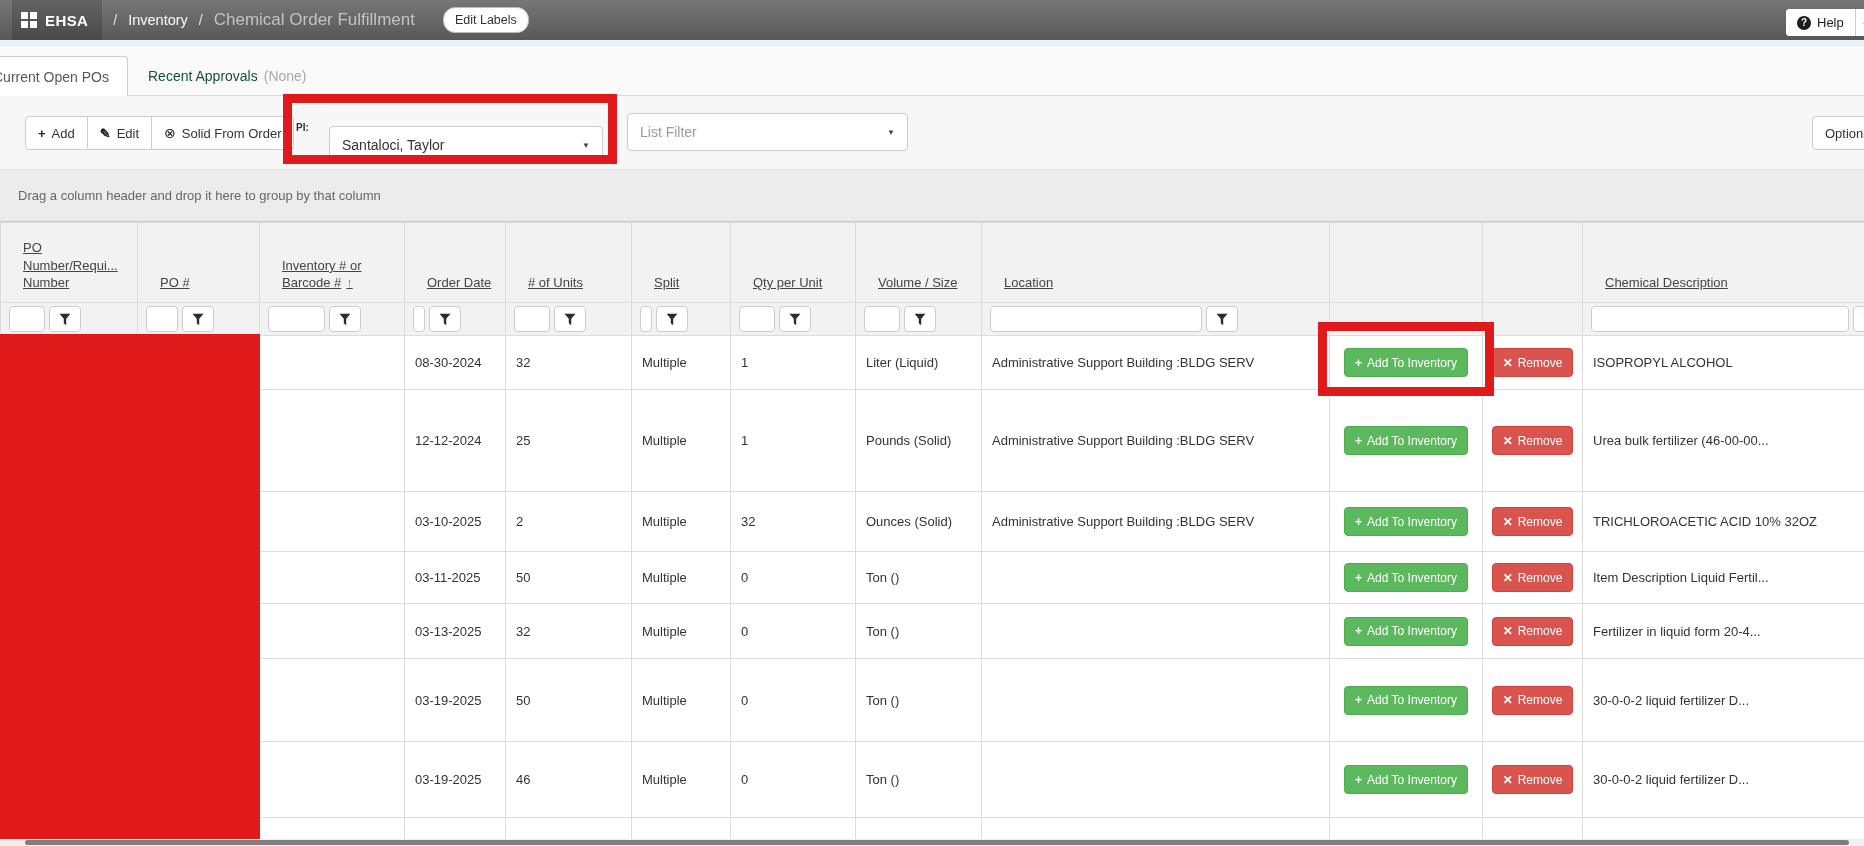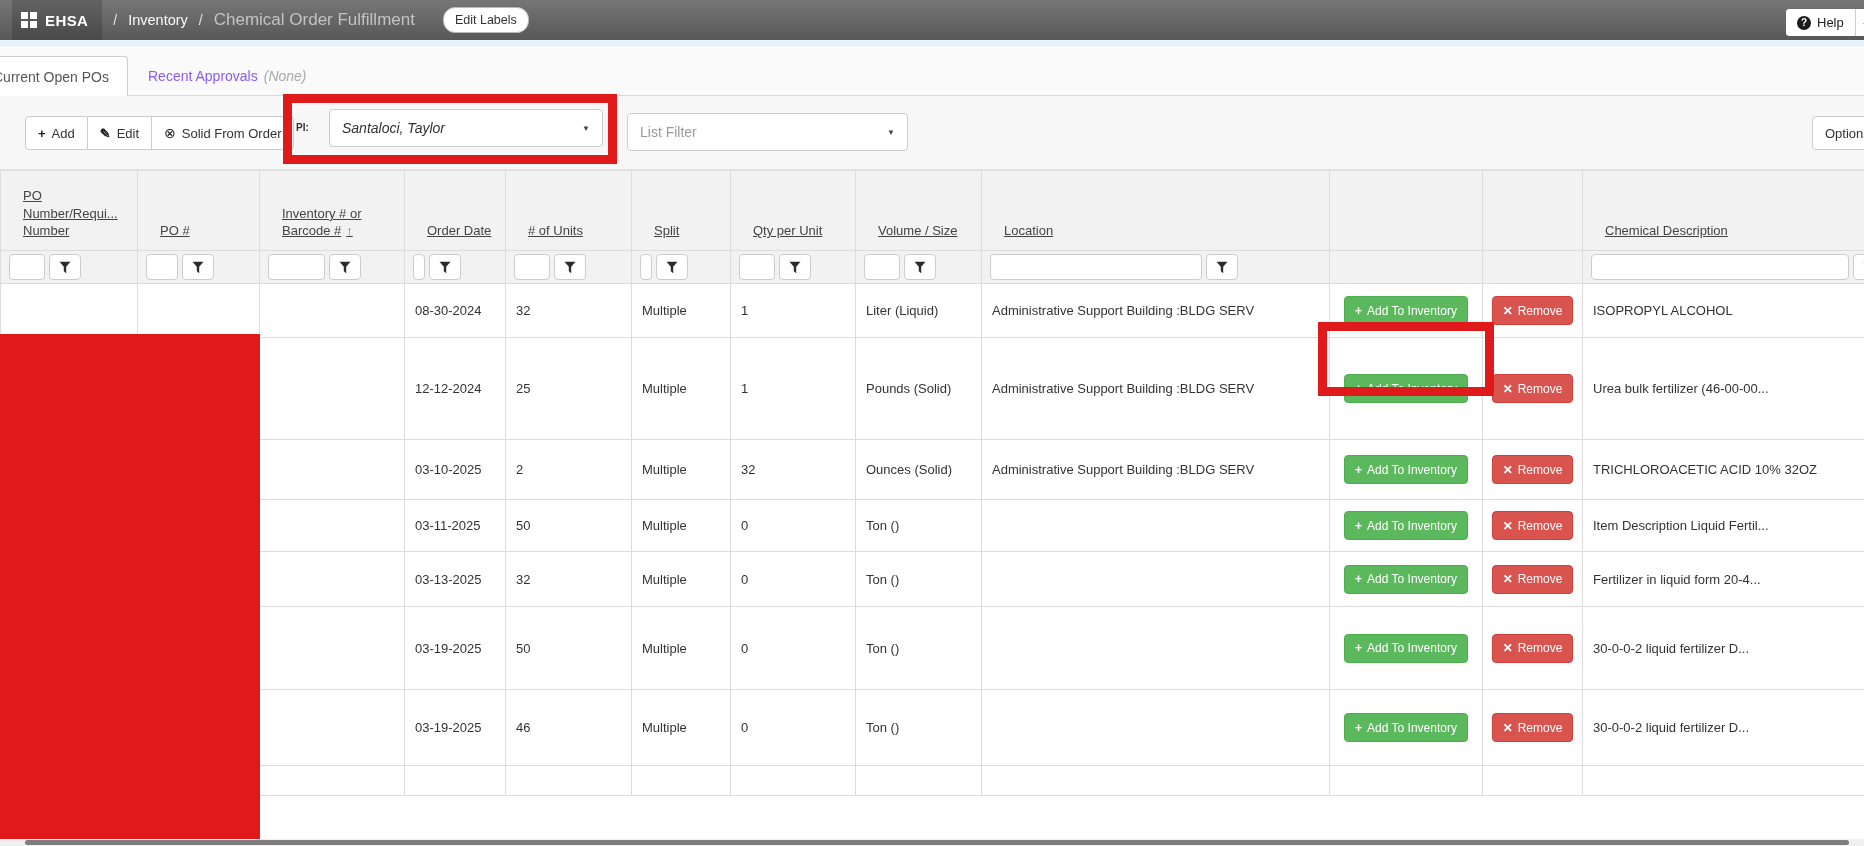--- a/index.html
+++ b/index.html
@@ -32,39 +32,39 @@
                 font-size:12px; cursor:pointer; }
 
   
   .tabbar { height:56px; background:#fafafa; border-bottom:1px solid #d9d9d9; position:relative; }
   .tab-strip { height:6px; background:#eaf2f9; border-bottom:1px solid #e2ecf4; }
   .tab.active { position:absolute; left:-26px; top:16px; height:40px; background:#fff;
                 border:1px solid #ccc; border-bottom:none; border-radius:4px 4px 0 0;
                 display:flex; align-items:center; padding:0 18px; font-size:14px; color:#555; cursor:pointer; }
   .tab-link { position:absolute; left:148px; top:16px; height:40px; display:flex;
               align-items:center; font-size:14px; cursor:pointer; }
-  .tab-link .link { color:#8b5cf6; }
-  .tab-link .none { color:#a9a9a9; font-style:italic; margin-left:6px; }
+  .tab-link .link { color:#14532d; }
+  .tab-link .none { color:#a9a9a9; margin-left:6px; }
 
   
   .toolbar { height:74px; background:#f7f7f7; border-bottom:1px solid #e2e2e2; position:relative; }
   .btn-group { position:absolute; left:25px; top:20px; display:flex; }
   .tbtn { background:#fff; border:1px solid #ccc; font-size:13px; color:#333; display:flex;
           align-items:center; gap:6px; padding:0 12px; height:34px; cursor:pointer;
           font-family:"Liberation Sans", sans-serif; }
   .tbtn:first-child { border-radius:4px 0 0 4px; }
   .tbtn + .tbtn { border-left:none; }
   .tbtn:last-child { border-radius:0 4px 4px 0; }
   .ticon { font-size:13px; font-weight:bold; color:#222; }
   .ticon.circle { font-weight:normal; font-size:14px; }
   .pi-label { position:absolute; left:296px; top:26px; font-size:10px; font-weight:bold; color:#333; }
   .select-box { background:#fff; border:1px solid #ccc; border-radius:4px; display:flex;
                 align-items:center; justify-content:space-between; padding:0 12px;
                 font-size:14px; color:#333; cursor:pointer; }
-  .pi-select { position:absolute; left:329px; top:13px; width:274px; height:38px;font-style:italic; }
+  .pi-select { position:absolute; left:329px; top:30px; width:274px; height:38px; }
   .list-filter { position:absolute; left:627px; top:17px; width:281px; height:38px; }
   .list-filter .placeholder { color:#9a9a9a; }
   .caret { font-size:8px; color:#444; margin-left:8px; }
   .options-btn { position:absolute; left:1812px; top:20px; height:34px; width:88px;
                  background:#fff; border:1px solid #ccc; border-radius:4px; font-size:13px; color:#333;
                  display:flex; align-items:center; justify-content:flex-start; gap:7px; padding:0 12px;
                  cursor:pointer; font-family:"Liberation Sans", sans-serif; }
 
   
   .groupbar { height:52px; background:#ececec; border-bottom:1px solid #c9c9c9;
@@ -164,20 +164,23 @@
     <div class="select-box list-filter">
       <span class="placeholder">List Filter</span>
       <span class="caret">▼</span>
     </div>
     <button class="options-btn">
       <span>Options</span>
 
     </button>
   </div>
 
+  <div class="groupbar">
+    <span>Drag a column header and drop it here to group by that column</span>
+  </div>
 
   <table class="grid">
     <colgroup>
         <col style="width: 137px;">
         <col style="width: 122px;">
         <col style="width: 145px;">
         <col style="width: 101px;">
         <col style="width: 126px;">
         <col style="width: 99px;">
         <col style="width: 125px;">

